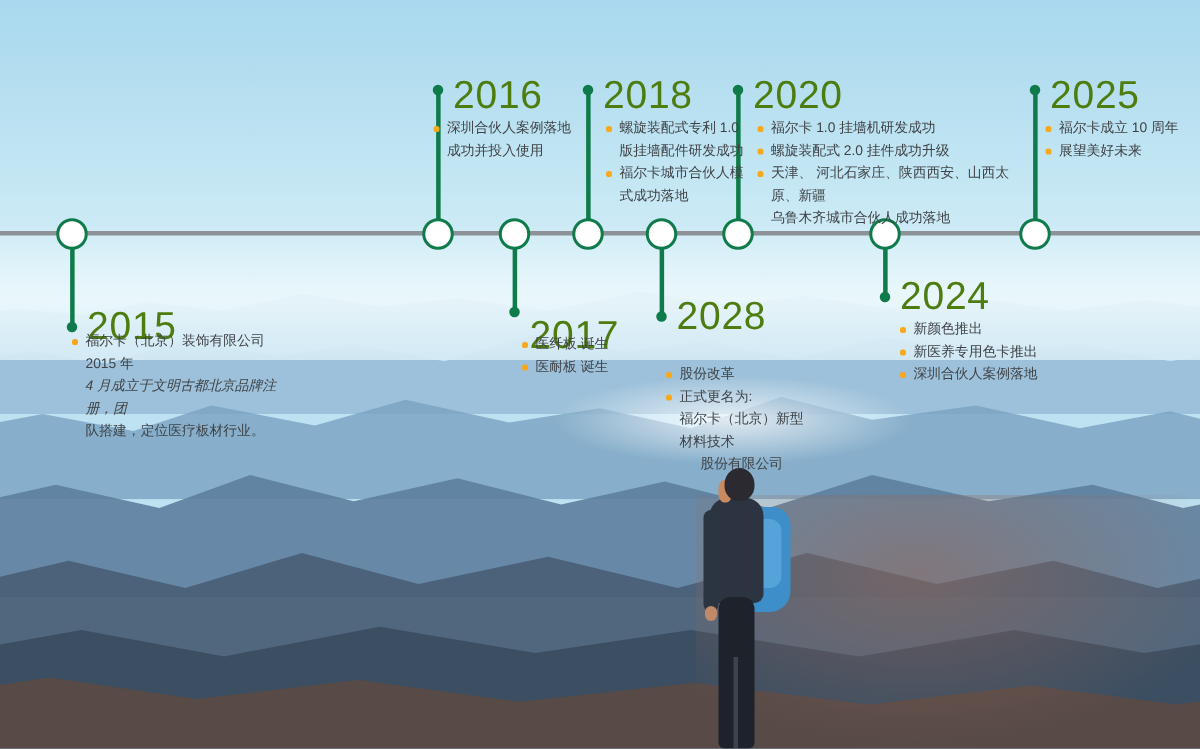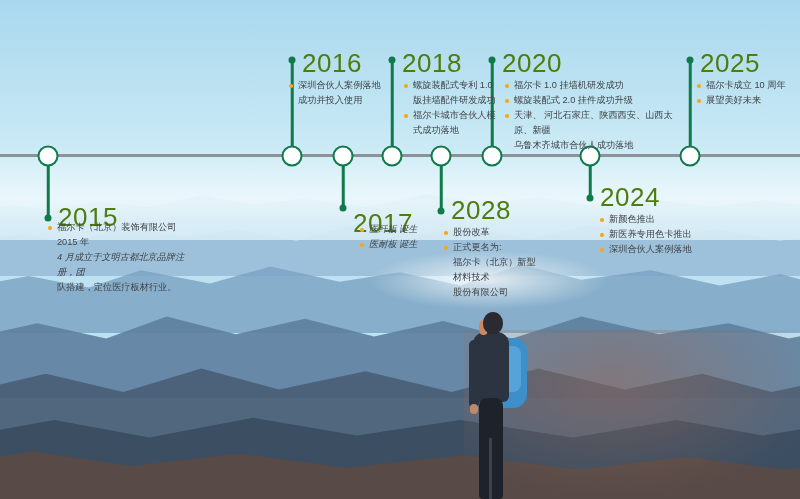--- a/index.html
+++ b/index.html
@@ -115,43 +115,43 @@
       <div class="stemdot" style="left: 292px; top: 60px;"></div>
       <div class="year" style="left: 302px; top: 50px;">2016</div>
       <div class="block" style="left: 289px; width: 96px; top: 78px;">
         <div class="bullet">深圳合伙人案例落地</div>
         <div class="nb" style="padding-left: 9px;">成功并投入使用</div>
       </div>
       <div class="node" style="left: 343px;"></div>
       <div class="stem" style="left: 343px; height: 52px; top: 156px;"></div>
       <div class="stemdot" style="left: 343px; top: 208px;"></div>
       <div class="year" style="left: 353px; top: 210px;">2017</div>
-      <div class="block" style="left: 360px; width: 80px; top: 222px; font-style: italic;">
+      <div class="block" style="left: 348px; width: 80px; top: 222px;">
         <div class="bullet">医纤板 诞生</div>
         <div class="bullet">医耐板 诞生</div>
       </div>
       <div class="node" style="left: 392px;"></div>
       <div class="stem" style="left: 392px; height: 96px; top: 60px;"></div>
       <div class="stemdot" style="left: 392px; top: 60px;"></div>
       <div class="year" style="left: 402px; top: 50px;">2018</div>
       <div class="block" style="left: 404px; width: 96px; top: 78px;">
         <div class="bullet">螺旋装配式专利 1.0</div>
         <div class="nb" style="padding-left: 9px;">版挂墙配件研发成功</div>
         <div class="bullet">福尔卡城市合伙人模</div>
         <div class="nb" style="padding-left: 9px;">式成功落地</div>
       </div>
       <div class="node" style="left: 441px;"></div>
       <div class="stem" style="left: 441px; height: 55px; top: 156px;"></div>
       <div class="stemdot" style="left: 441px; top: 211px;"></div>
       <div class="year" style="left: 451px; top: 197px;">2028</div>
-      <div class="block" style="left: 444px; width: 92px; top: 225px;">
+      <div class="block" style="left: 444px; width: 92px; top: 242px;">
         <div class="bullet">股份改革</div>
         <div class="bullet">正式更名为:</div>
         <div class="nb" style="padding-left: 9px;">福尔卡（北京）新型材料技术</div>
-        <div class="nb" style="padding-left: 9px;">股份有限公司</div>
+        <div class="nb" style="padding-left: 9px; text-align: center;">股份有限公司</div>
       </div>
       <div class="node" style="left: 492px;"></div>
       <div class="stem" style="left: 492px; height: 96px; top: 60px;"></div>
       <div class="stemdot" style="left: 492px; top: 60px;"></div>
       <div class="year" style="left: 502px; top: 50px;">2020</div>
       <div class="block" style="left: 505px; width: 175px; top: 78px;">
         <div class="bullet">福尔卡 1.0 挂墙机研发成功</div>
         <div class="bullet">螺旋装配式 2.0 挂件成功升级</div>
         <div class="bullet">天津、 河北石家庄、陕西西安、山西太原、新疆</div>
         <div class="nb" style="padding-left: 9px;">乌鲁木齐城市合伙人成功落地</div>

